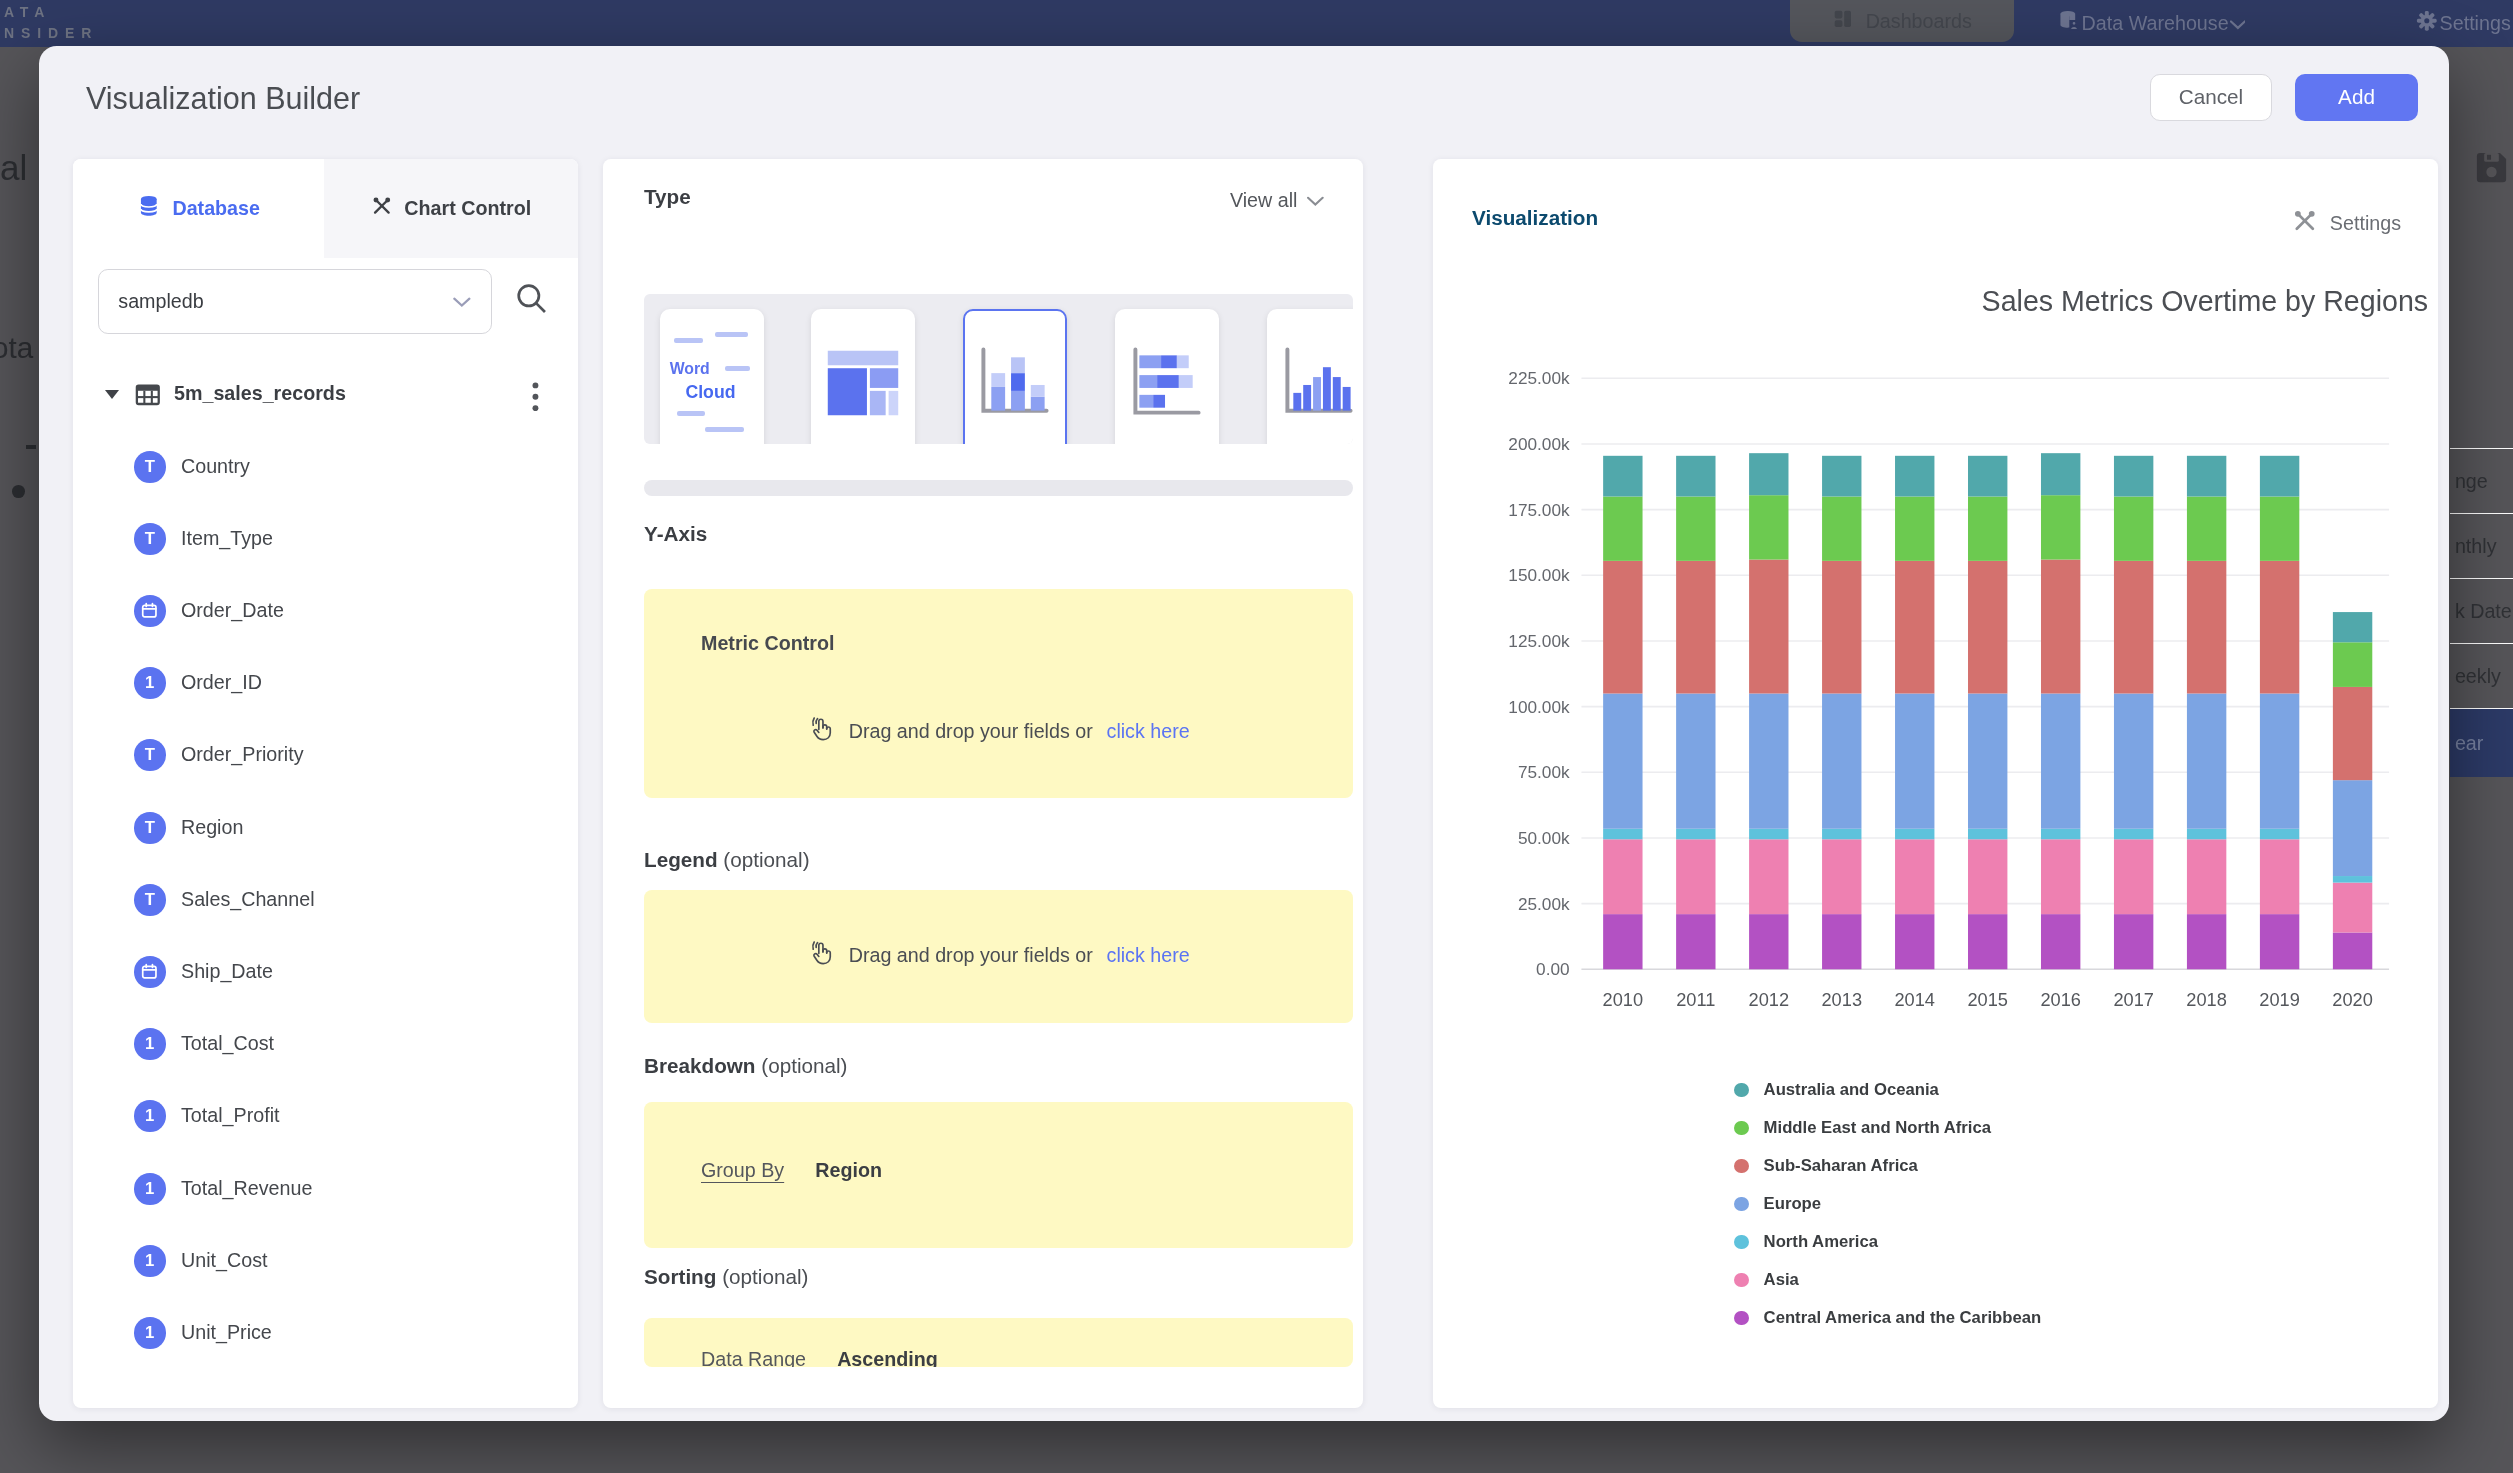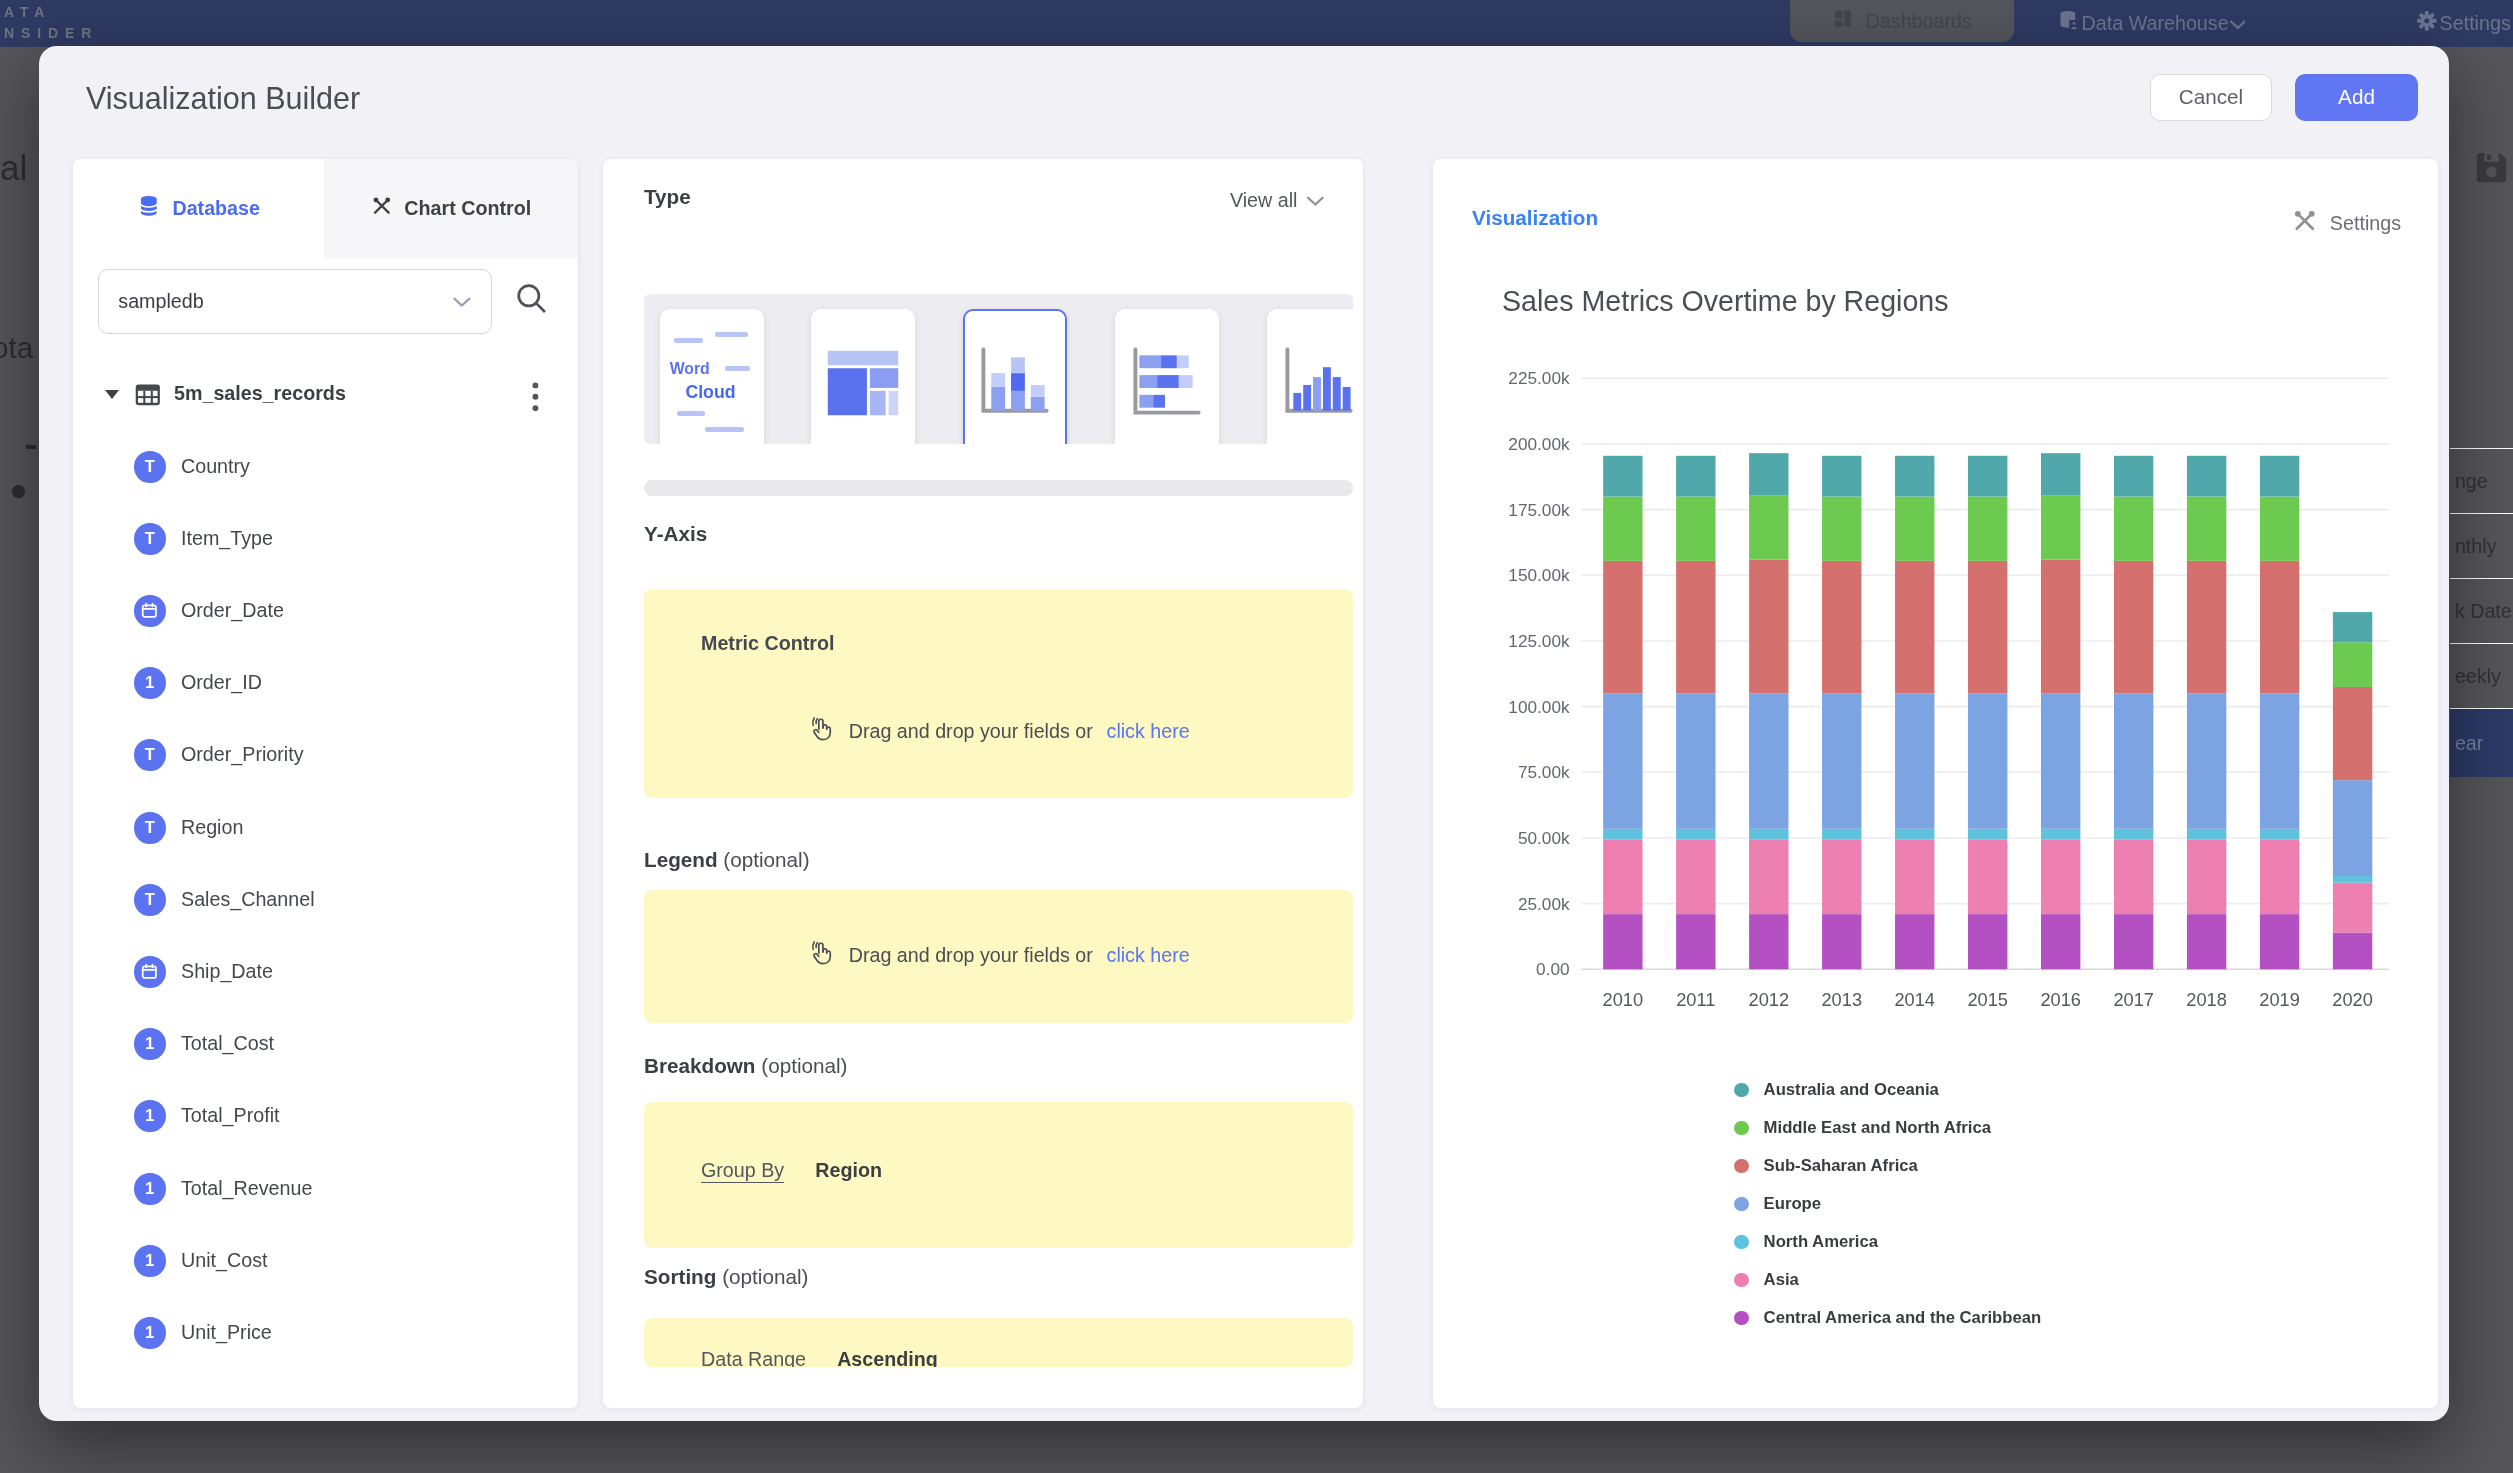--- a/index.html
+++ b/index.html
@@ -77,23 +77,23 @@
   .gray-box { position:absolute; left:41px; width:709px; background:#fef9c3; border-radius:7.9px; }
   .metric-title { position:absolute; left:57px; top:43px; font-size:19.7px; font-weight:700; color:#46494f; }
   .drag-row { position:absolute; left:0; width:100%; display:flex; align-items:center; justify-content:center; gap:13.8px; font-size:19.7px; color:#4a4d53; }
   .drag-row a { color:#5b74f3; text-decoration:none; cursor:pointer; }
   .groupby-row { position:absolute; left:57px; top:57px; font-size:19.7px; }
   .gb-label { color:#54575d; text-decoration:underline; text-underline-offset:4.9px; cursor:pointer; }
   .gb-value { font-weight:700; color:#3b3e43; margin-left:25.6px; }
   .sorting-card { overflow:hidden; }
 
   
-  .viz-head { position:absolute; left:39px; top:47px; font-size:20.7px; font-weight:700; color:#3b82f6; }
+  .viz-head { position:absolute; left:39px; top:47px; font-size:20.7px; font-weight:700; color:#0c4a6e; }
   .settings-btn { position:absolute; right:37px; top:49px; display:flex; align-items:center; gap:11.8px; font-size:19.7px; color:#6a6d73; cursor:pointer; }
-  .chart-title { position:absolute; left:69px; right:9.9px; top:126px; text-align:left; font-size:28.6px; color:#4b4e53; }
+  .chart-title { position:absolute; left:69px; right:9.9px; top:126px; text-align:right; font-size:28.6px; color:#4b4e53; }
   #chart-svg { position:absolute; left:29.6px; top:175px; }
   .chart-legend { position:absolute; left:301px; top:912px; list-style:none; }
   .chart-legend li { display:flex; align-items:center; gap:14.8px; height:38px; cursor:pointer; }
   .lg-dot { width:14.8px; height:14.8px; border-radius:50%; flex:0 0 auto; }
   .lg-label { font-size:16.7px; font-weight:700; color:#3a3d40; }
 
   
   .wc { position:relative; width:100%; height:100%; overflow:hidden; }
   .wc-big { position:absolute; left:9.9px; top:51px; font-size:15.8px; font-weight:700; color:#5b72ee; }
   .wc-big2 { position:absolute; left:25.6px; top:73px; font-size:17.7px; font-weight:700; color:#4668f0; }

